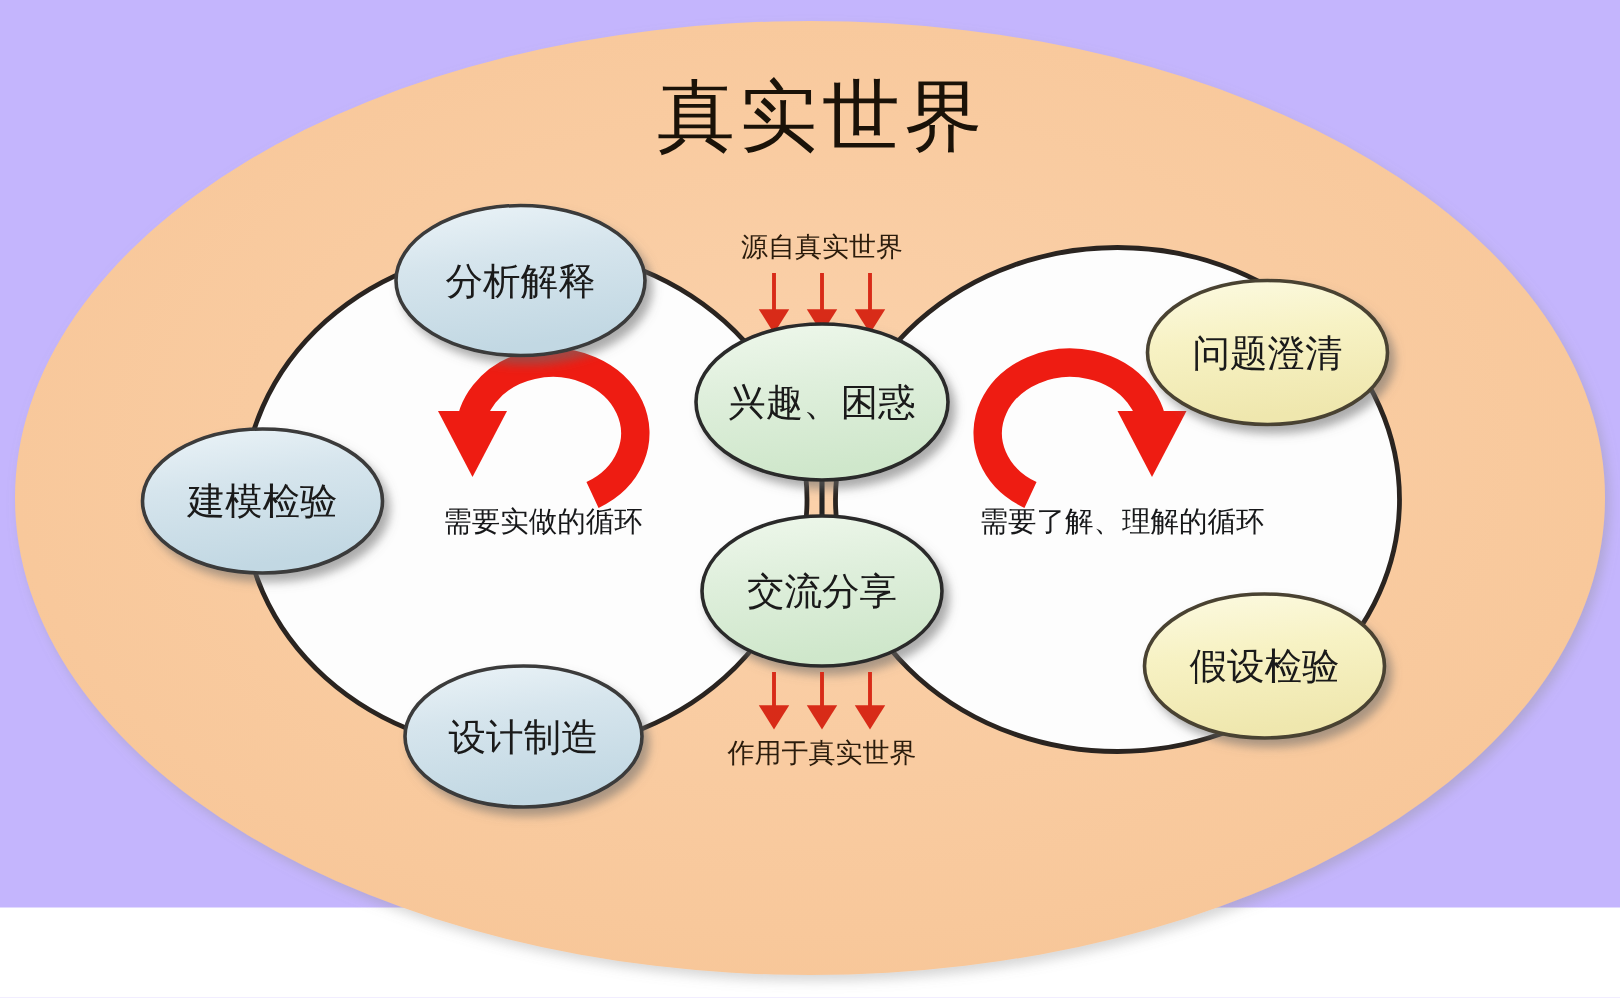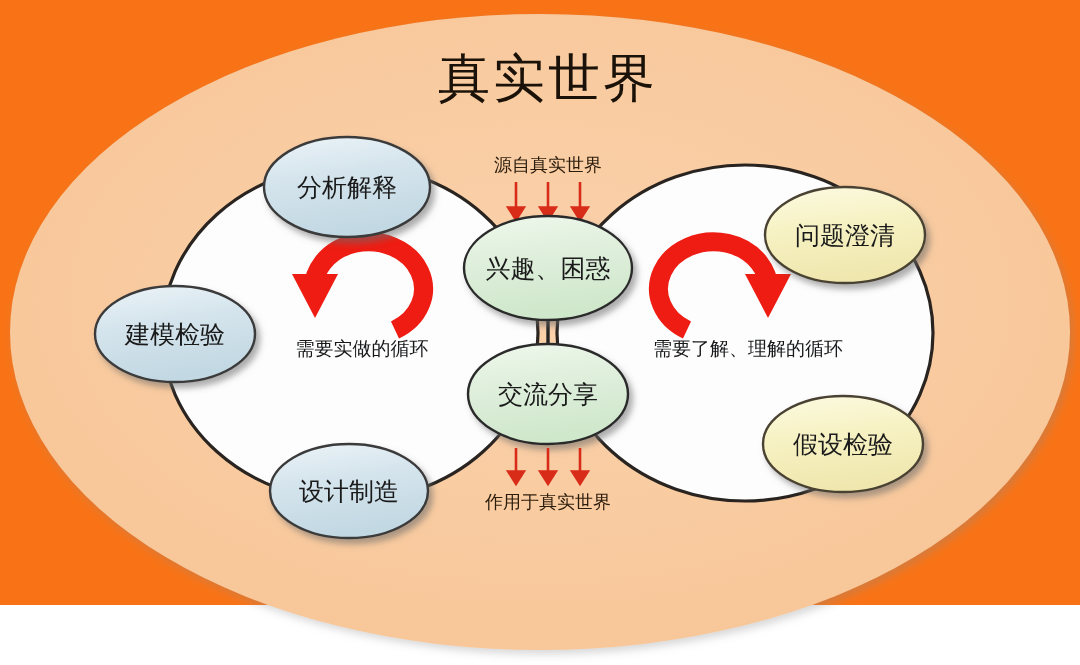--- a/index.html
+++ b/index.html
@@ -10,21 +10,21 @@
   body {
     width: 1080px;
     height: 665px;
     overflow: hidden;
     font-family: "DejaVu Sans", "Liberation Sans", sans-serif;
   }
   #stage {
     position: relative;
     width: 1080px;
     height: 605px;
-    background: #f97316;
+    background: #c4b5fd;
   }
   svg#diagram {
     display: block;
     width: 1080px;
     height: 665px;
   }
   .node-label {
     font-family: "DejaVu Sans", "Liberation Sans", sans-serif;
     fill: #1a1a1a;
     text-anchor: middle;

